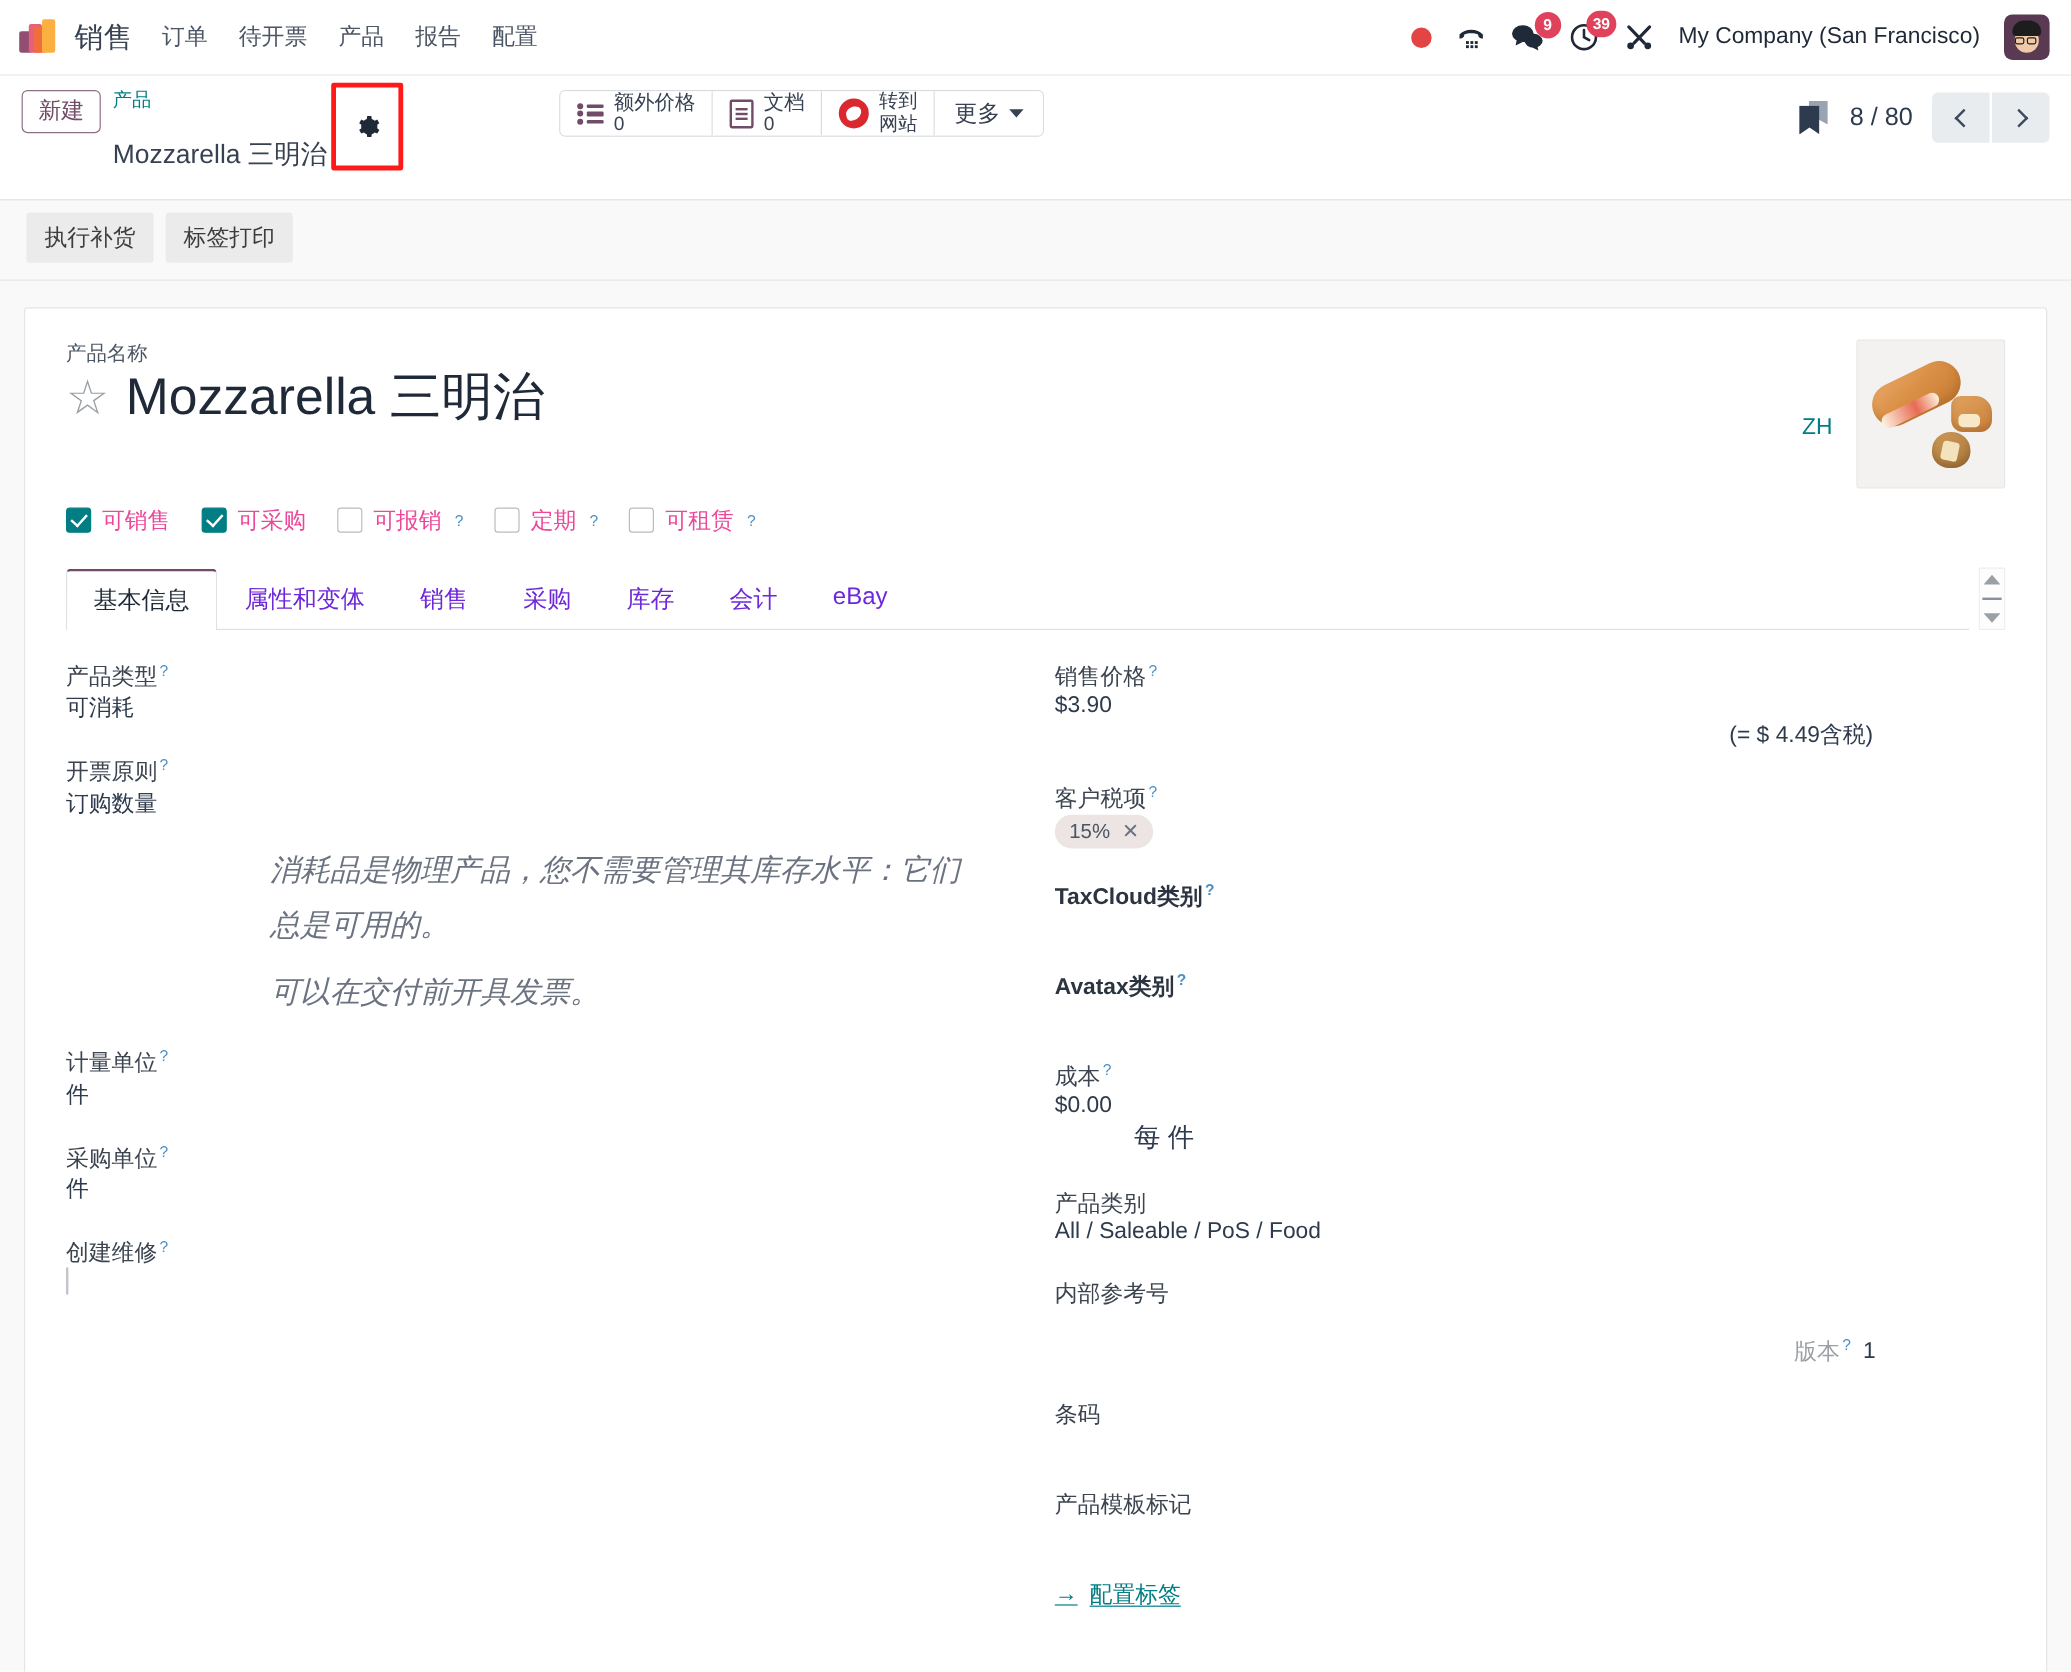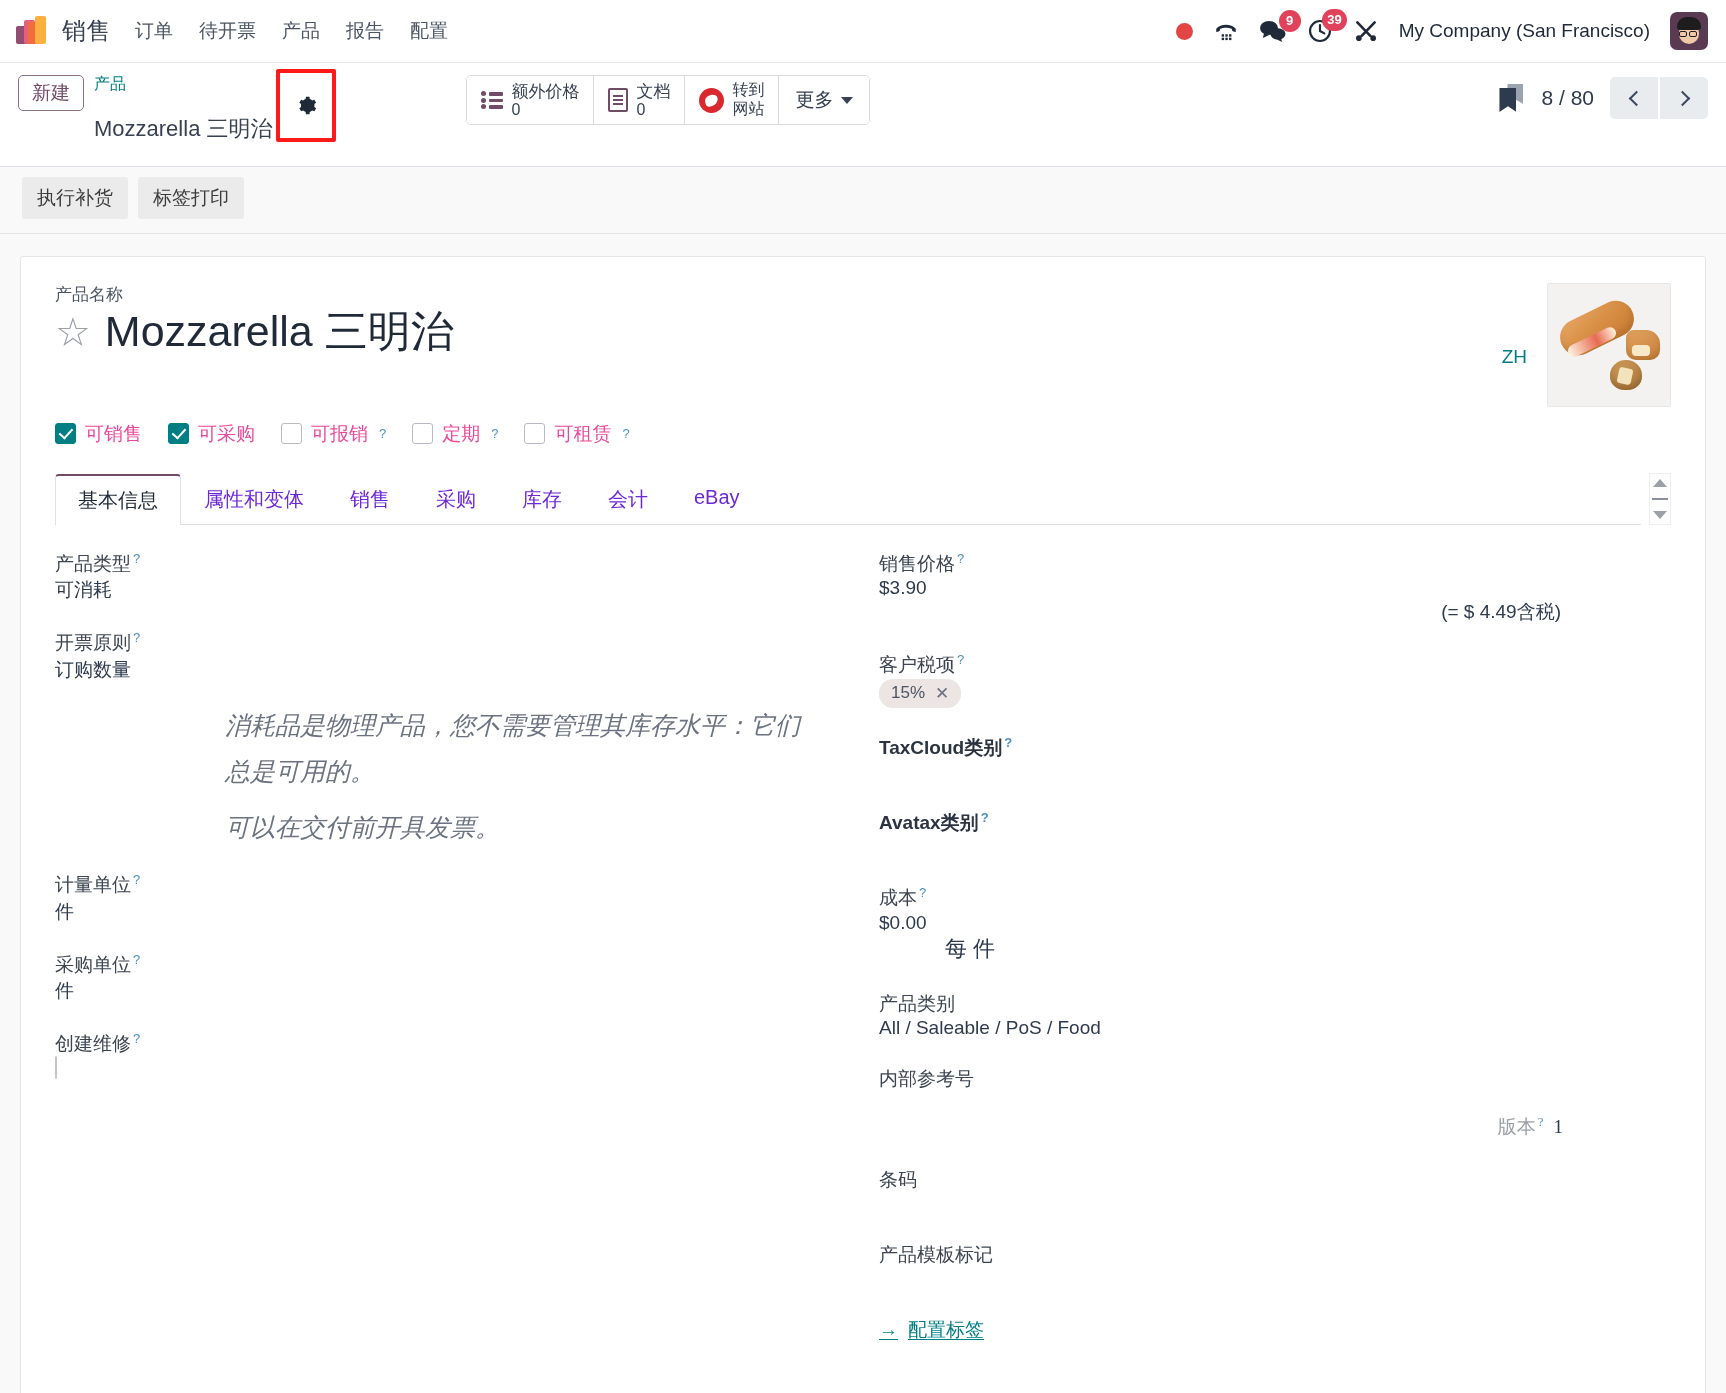--- a/index.html
+++ b/index.html
@@ -152,21 +152,21 @@
     align-items: stretch;
     margin-left: 130px;
     margin-top: 12px;
   }
   .stat-group {
     display: flex;
     border: 1px solid #d8dadd;
     border-radius: 5px;
     overflow: hidden;
     background: #fff;
-    height: 50px;
+    height: 39px;
   }
   .stat-btn {
     display: flex;
     align-items: center;
     gap: 8px;
     padding: 0 14px;
     border-right: 1px solid #d8dadd;
     cursor: pointer;
     background: #fff;
   }
@@ -415,21 +415,20 @@
   }
   .pill-x { font-size: 17px; color: #6b7280; font-weight: 600; }
   .tax-incl {
     font-size: 19px; color: #2e3a4d; white-space: nowrap;
     margin-left: auto; padding-right: 110px;
   }
   .per-unit { font-size: 22px; color: #2e3a4d; margin-left: 66px; white-space: nowrap; }
   .version-box {
     margin-left: auto; display: flex; align-items: baseline; gap: 10px;
     padding-right: 108px;
-    font-family: Liberation Serif, serif;
   }
   .version-label { font-size: 19px; color: #9aa0a6; white-space: nowrap; }
   .version-val { font-size: 19px; color: #2e3a4d; }
   .cfg-link {
     display: inline-flex; align-items: center; gap: 10px;
     color: #017e84; font-size: 19px; cursor: pointer;
     text-decoration: underline; text-underline-offset: 3px;
   }
   .arrow-r { font-size: 19px; text-decoration: none; }
 

